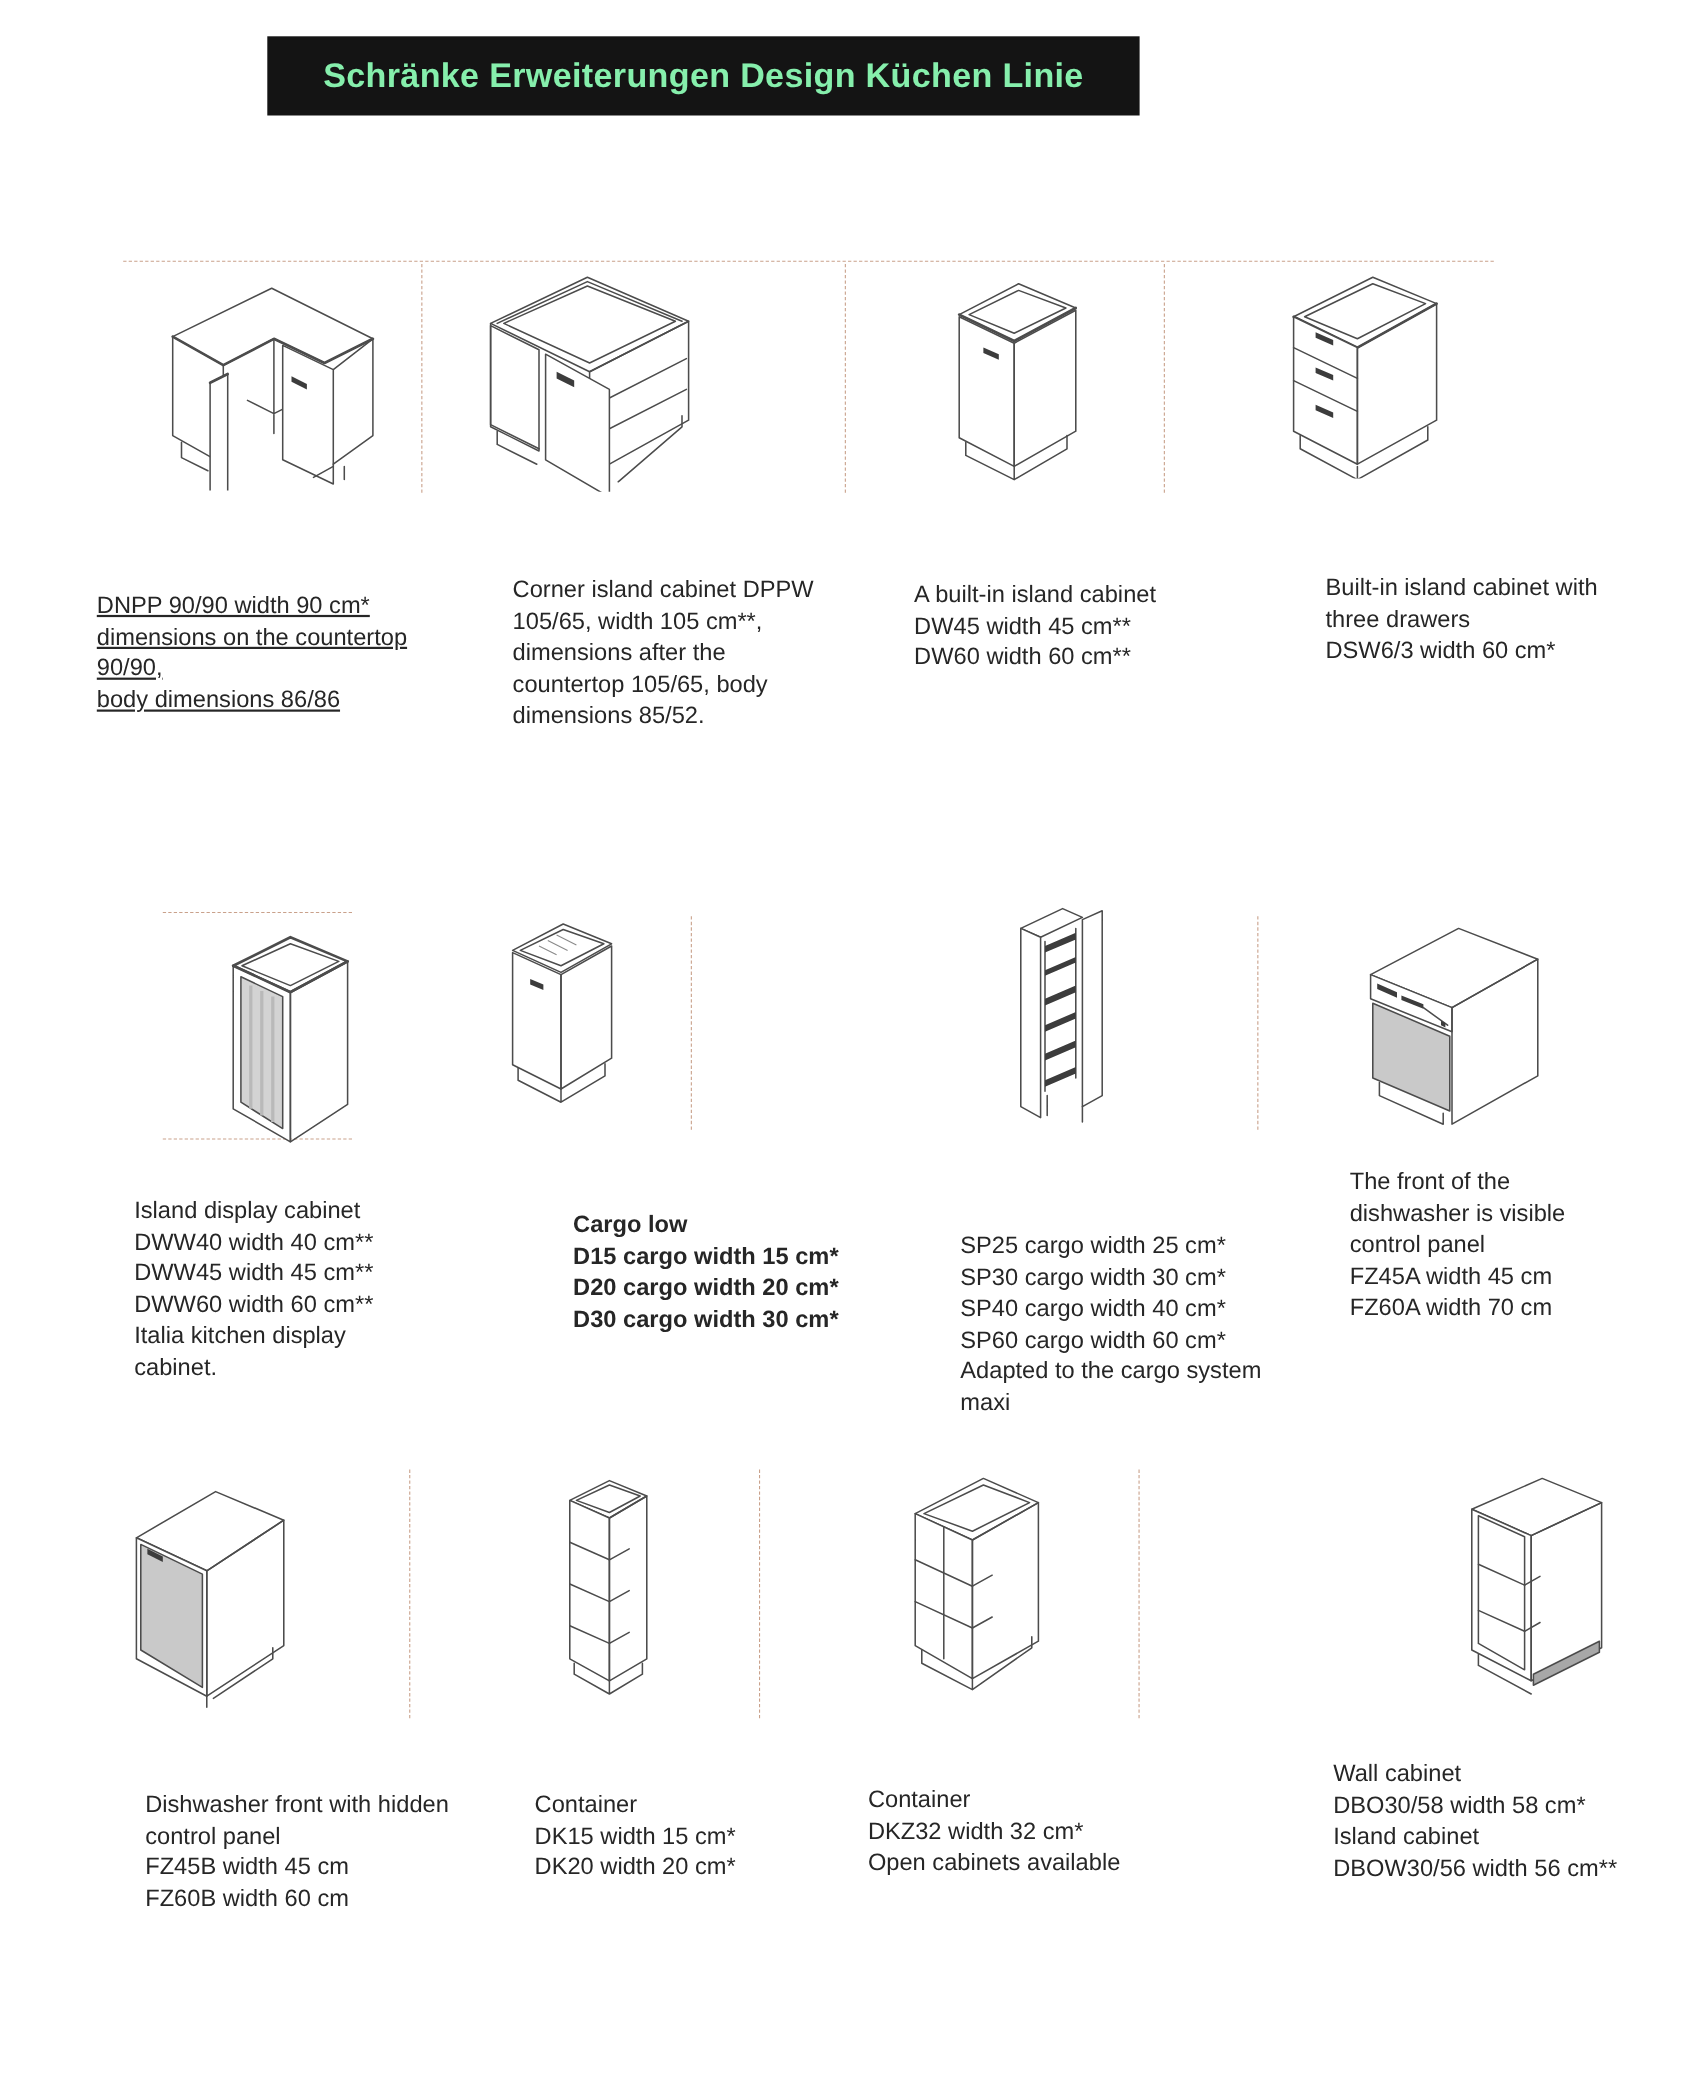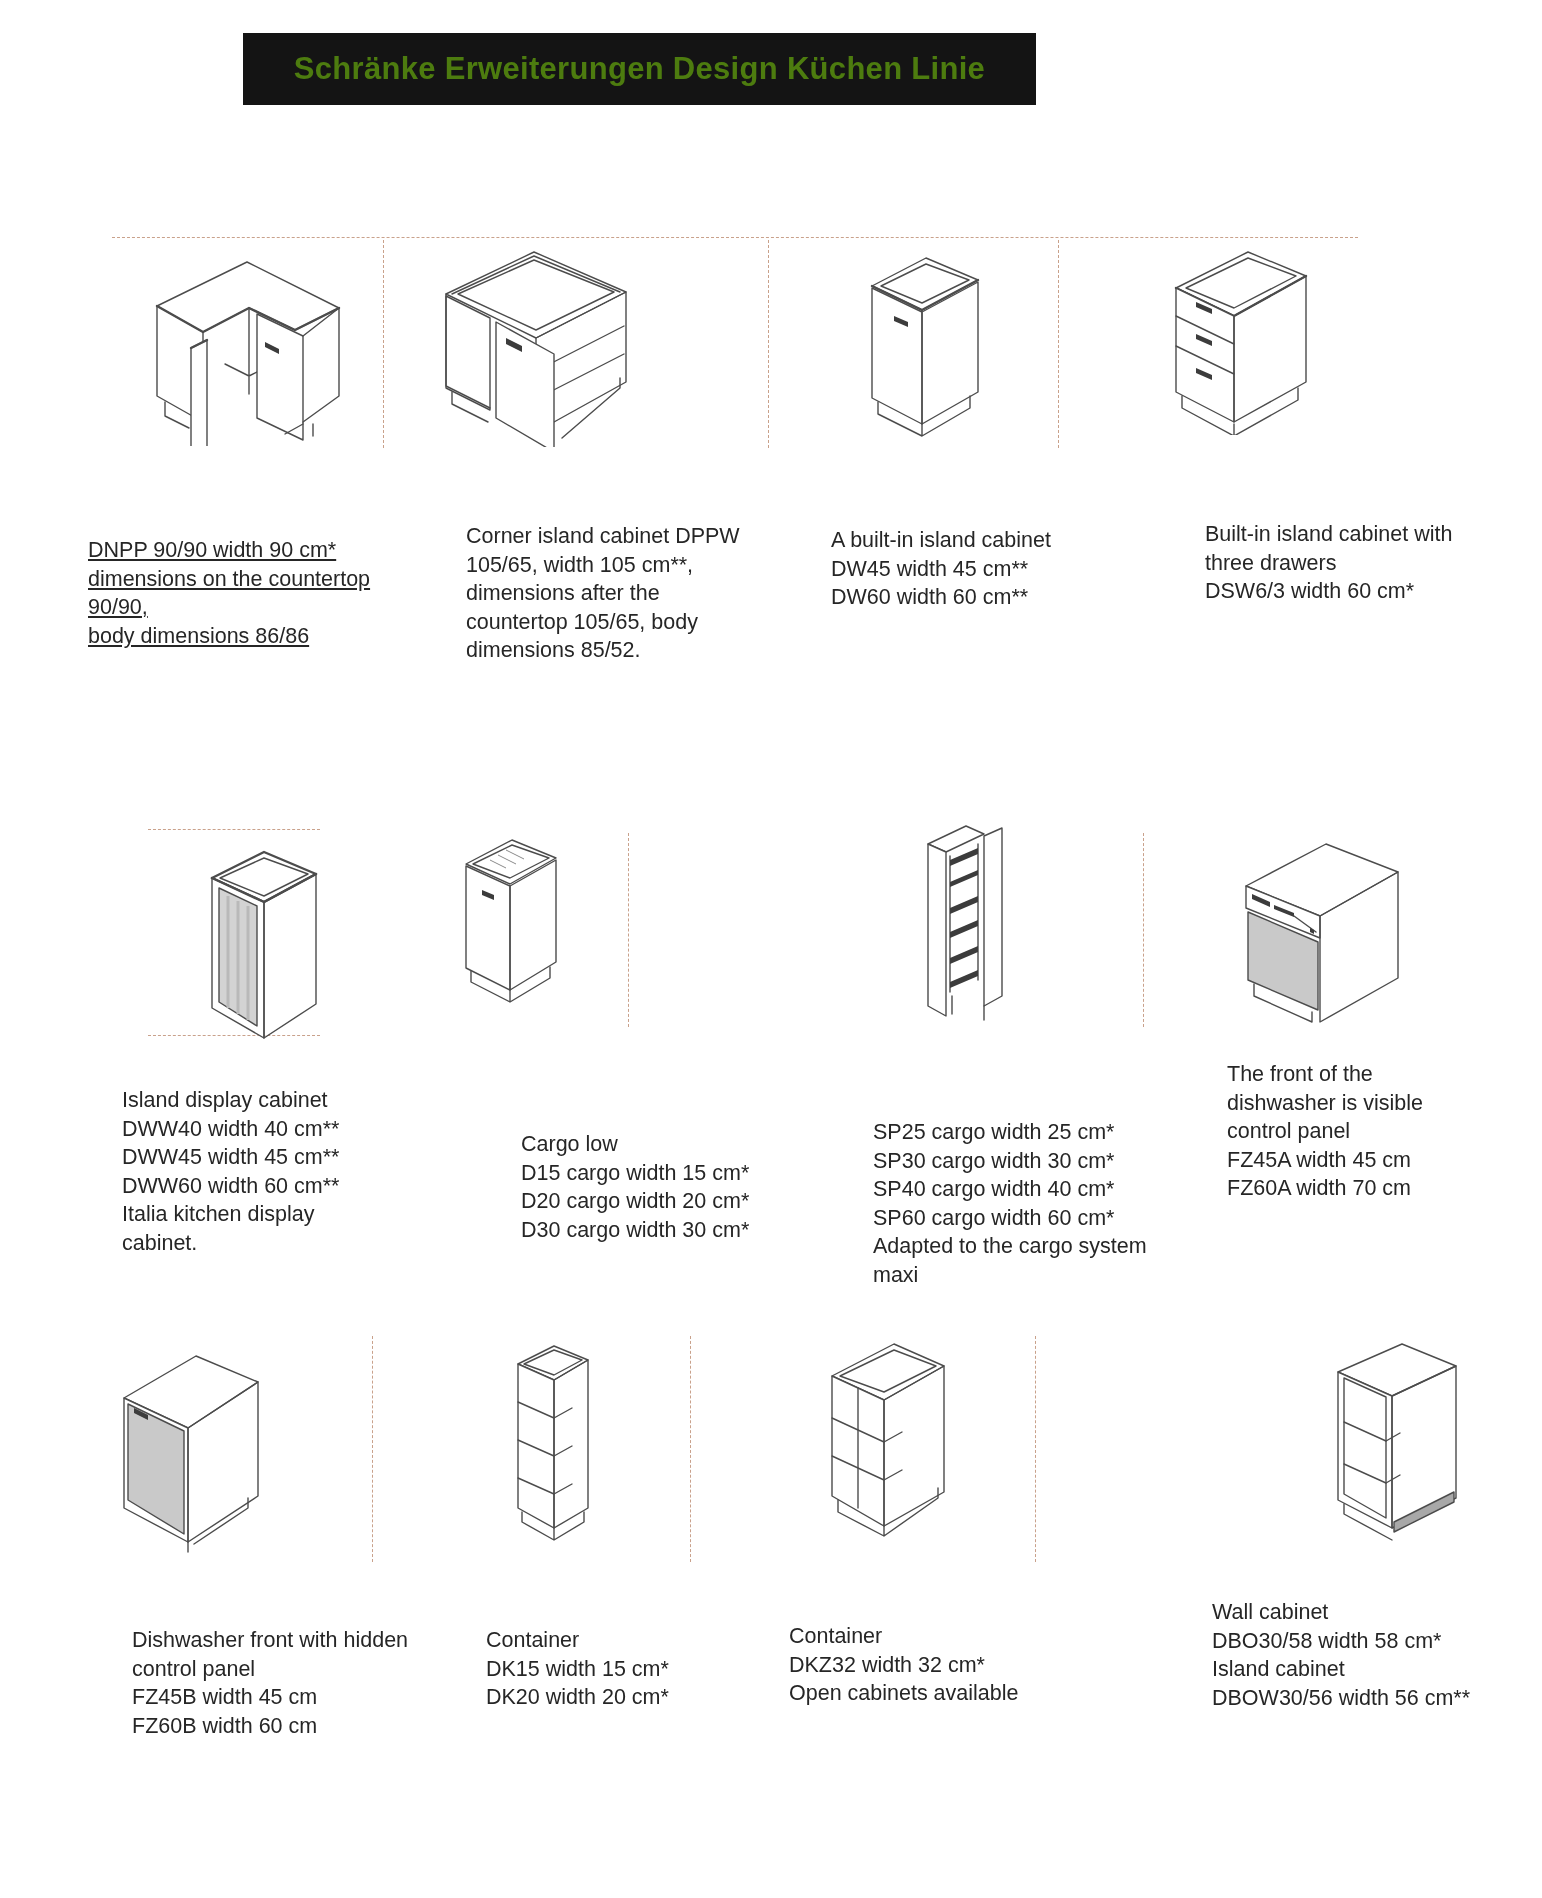--- a/index.html
+++ b/index.html
@@ -2,21 +2,21 @@
 <html><head>
 <meta charset="utf-8">
 <style>
   html,body{margin:0;padding:0;background:#ffffff;}
   .page{
     position:relative;width:1542px;height:1898px;background:#ffffff;
     font-family:"Liberation Sans", sans-serif;overflow:hidden;
   }
   .title-bar{
     position:absolute;left:243px;top:33px;width:793px;height:72px;
-    background:#141414;color:#4d7c0f;display:flex;align-items:center;justify-content:center;
+    background:#141414;color:#86efac;display:flex;align-items:center;justify-content:center;
     font-size:31px;font-weight:700;letter-spacing:.3px;white-space:nowrap;
   }
   .caption{
     position:absolute;white-space:pre-line;font-size:21.5px;line-height:28.6px;color:#262626;
   }
   .figure{position:absolute;}
   .figure svg{width:100%;height:100%;display:block;}
   .vsep{position:absolute;width:0;border-left:1.6px dashed #c9a18b;}
   .hsep{position:absolute;height:0;border-top:1.6px dashed #c9a18b;}
   .ln{fill:none;stroke:#4c4c4c;stroke-width:1.4;stroke-linejoin:round;stroke-linecap:round;}
@@ -211,21 +211,21 @@
 DW60 width 60 cm**</div>
   <div class="caption" style="left:1205px;top:520px;width:320px;">Built-in island cabinet with
 three drawers
 DSW6/3 width 60 cm*</div>
   <div class="caption" style="left:122px;top:1086px;width:300px;">Island display cabinet
 DWW40 width 40 cm**
 DWW45 width 45 cm**
 DWW60 width 60 cm**
 Italia kitchen display
 cabinet.</div>
-  <div class="caption" style="left:521px;top:1130px;width:300px;">Cargo low
+  <div class="caption" style="left:521px;top:1099px;width:300px;font-weight:bold;">Cargo low
 D15 cargo width 15 cm*
 D20 cargo width 20 cm*
 D30 cargo width 30 cm*</div>
   <div class="caption" style="left:873px;top:1078px;width:340px;margin-top:40px;">SP25 cargo width 25 cm*
 SP30 cargo width 30 cm*
 SP40 cargo width 40 cm*
 SP60 cargo width 60 cm*
 Adapted to the cargo system
 maxi</div>
   <div class="caption" style="left:1227px;top:1060px;width:300px;">The front of the

